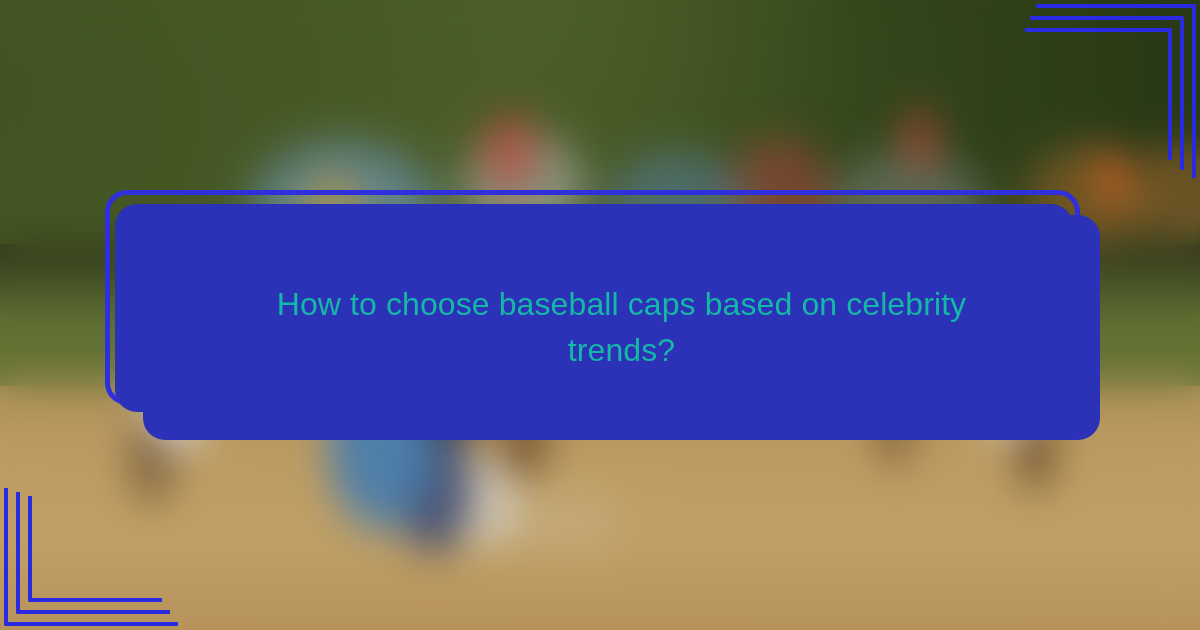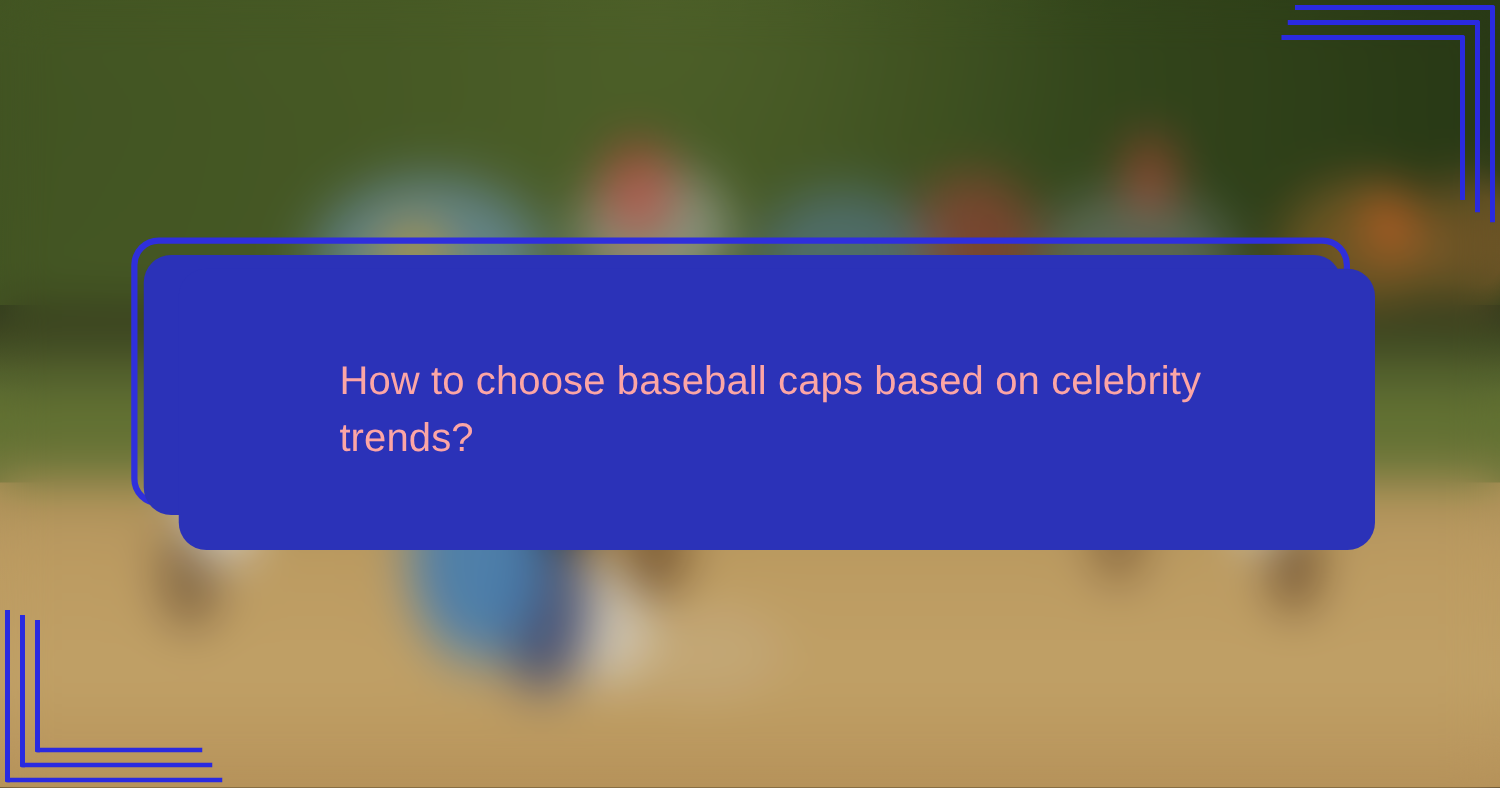--- a/index.html
+++ b/index.html
@@ -150,25 +150,25 @@
     height: 225px;
     background: #2b32b8;
     border-radius: 22px;
     display: flex;
     align-items: center;
     justify-content: center;
   }
   .card-title {
     width: 700px;
     margin: 0;
-    color: #fca5a5;
+    color: #14b8a6;
     font-size: 32px;
     font-weight: 400;
     line-height: 1.42;
-    text-align: left;
+    text-align: center;
     letter-spacing: .1px;
   }
 </style>
 </head>
 <body>
 
 <div id="stage">
 
   <div class="bg-photo">
     <div class="bg-layer bg-trees"></div>

